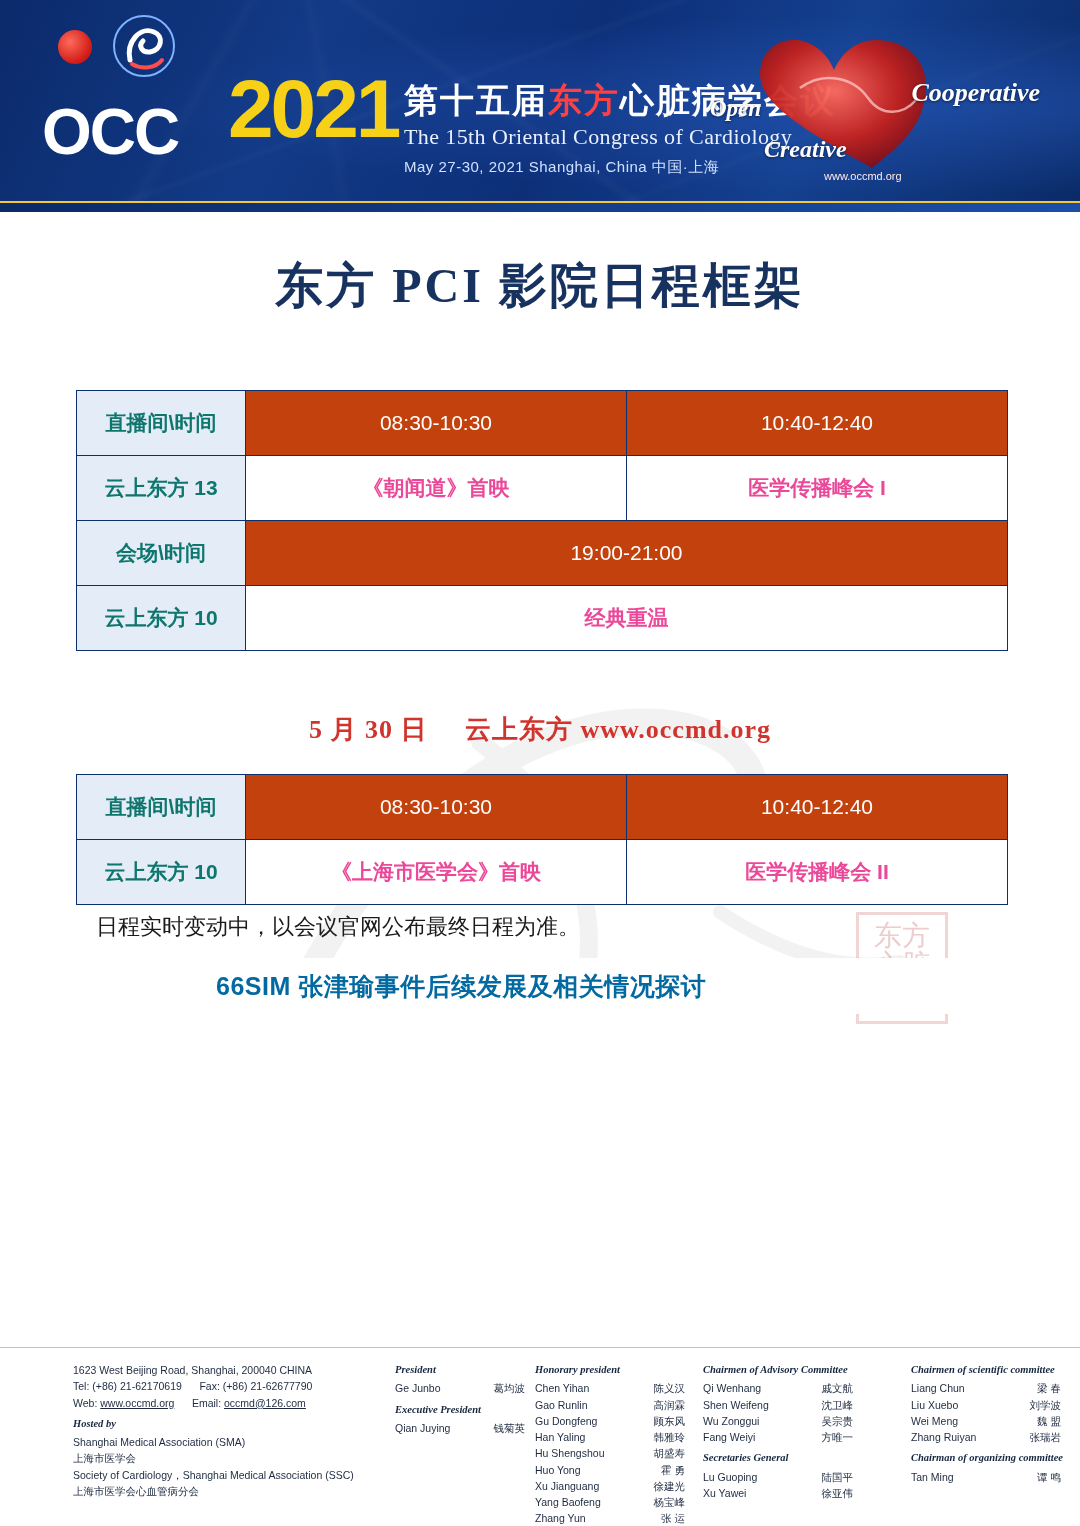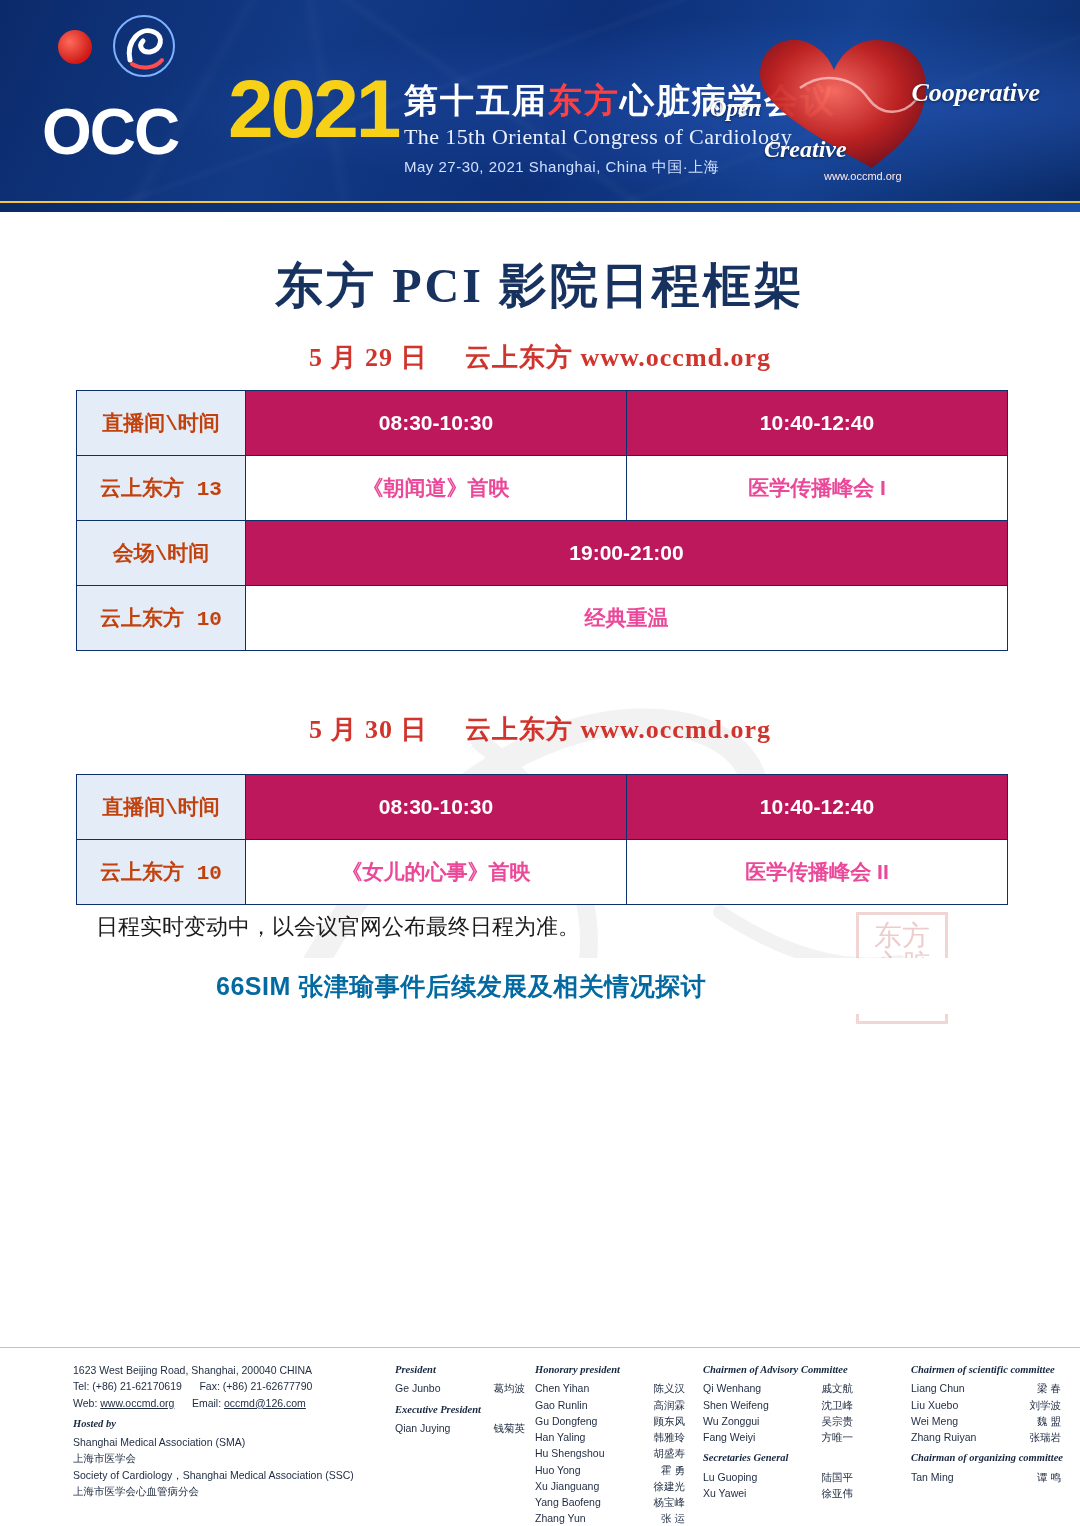--- a/index.html
+++ b/index.html
@@ -199,28 +199,28 @@
   table.sched td {
     border: 1px solid #0c2f6e;
     height: 62px;
     text-align: center;
     vertical-align: middle;
     font-size: 21px;
   }
   td.rowhead {
     width: 166px;
     background: #e3ecf7;
-    color: #c2410c;
-    font-weight: bold;
-    font-family: Liberation Mono, monospace;
+    color: #0f766e;
+    font-weight: bold;
+    font-family: Liberation Sans, sans-serif;
   }
   td.hdr {
-    background: #be185d;
+    background: #c2410c;
     color: #ffffff;
-    font-weight: bold;
+    font-weight: normal;
   }
   td.cell {
     background: #ffffff;
     color: #ec4899;
     font-weight: bold;
   }
 
   .note {
     position: absolute;
     left: 96px;
@@ -343,26 +343,20 @@
   <svg class="watermark" viewBox="0 0 760 420">
     <path d="M120 340 C200 180 340 60 480 70 C560 76 600 130 560 190 C520 250 420 250 380 200" fill="none" stroke="#8a8a8a" stroke-width="26" stroke-linecap="round"></path>
     <path d="M300 90 C380 150 430 250 400 350" fill="none" stroke="#8a8a8a" stroke-width="18" stroke-linecap="round"></path>
     <path d="M540 260 C600 300 660 320 720 310" fill="none" stroke="#8a8a8a" stroke-width="14" stroke-linecap="round"></path>
   </svg>
 
   <div class="seal">东方心脏</div>
 
   <div class="doc-title">东方 PCI 影院日程框架</div>
 
-  <div class="day-head" id="day1-head">
-    <span>5 月 29 日</span>
-    &nbsp;&nbsp;&nbsp;
-    <span>云上东方</span>
-    <span class="url">www.occmd.org</span>
-  </div>
 
   <table class="sched" id="table-day1">
     <tbody>
         <tr>
       <td class="rowhead">直播间\时间</td>
       <td class="hdr">08:30-10:30</td>
       <td class="hdr">10:40-12:40</td>
     </tr>
     <tr>
       <td class="rowhead">云上东方 13</td>
@@ -389,21 +383,21 @@
 
   <table class="sched" id="table-day2">
     <tbody>
         <tr>
       <td class="rowhead">直播间\时间</td>
       <td class="hdr">08:30-10:30</td>
       <td class="hdr">10:40-12:40</td>
     </tr>
     <tr>
       <td class="rowhead">云上东方 10</td>
-      <td class="cell">《女儿的心事》首映</td>
+      <td class="cell">《上海市医学会》首映</td>
       <td class="cell">医学传播峰会 II</td>
     </tr>
   </tbody>
     </table>
 
   <div class="note">日程实时变动中，以会议官网公布最终日程为准。</div>
 
   <div class="overlay-bar">
     <div class="overlay-text">66SIM 张津瑜事件后续发展及相关情况探讨</div>
   </div>

